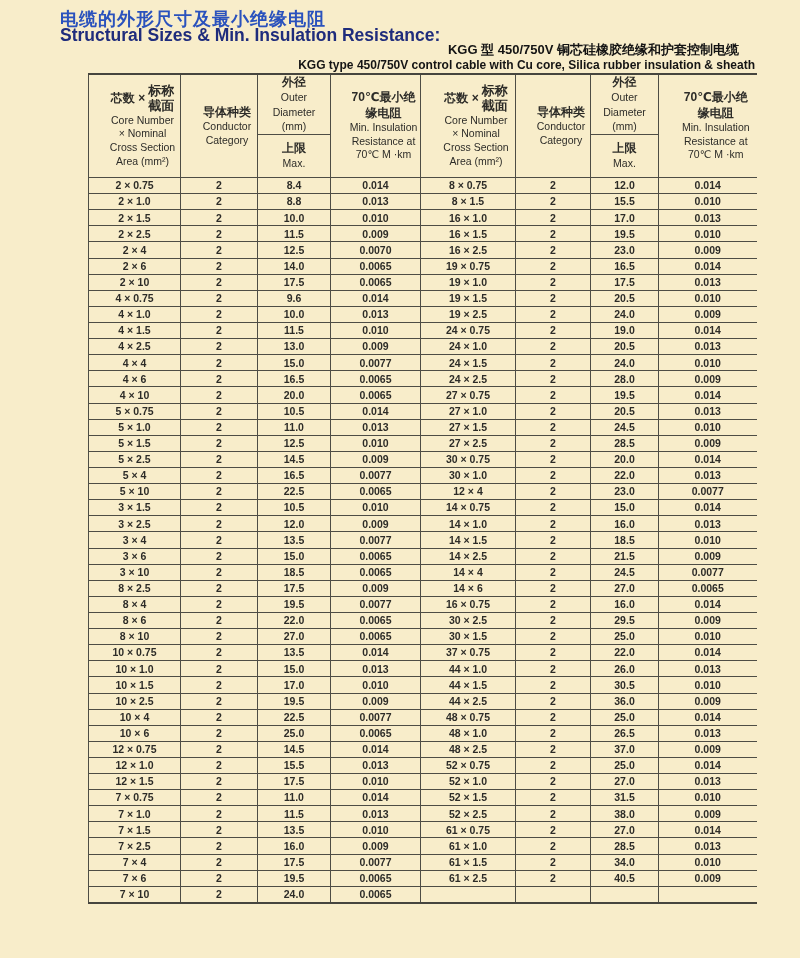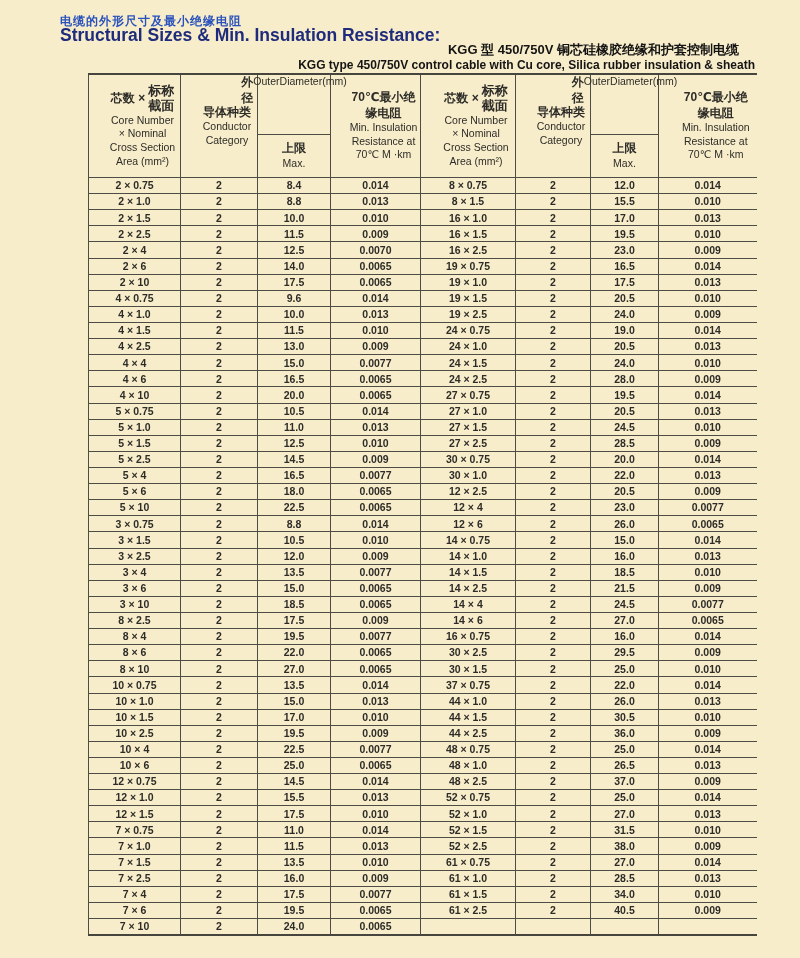--- a/index.html
+++ b/index.html
@@ -4,22 +4,22 @@
 <style>
   html, body { margin: 0; padding: 0; }
   body {
     width: 800px; height: 958px;
     background: #f8edca;
     font-family: "Liberation Sans", "DejaVu Sans", sans-serif;
     position: relative;
     overflow: hidden;
   }
   .title-zh {
-    position: absolute; left: 60px; top: 13px;
-    color: #2a52bd; font-size: 12px; font-weight: bold; letter-spacing: 1px;
+    position: absolute; left: 60px; top: 7px;
+    color: #2a52bd; font-size: 18px; font-weight: bold; letter-spacing: 1px;
   }
   .title-en {
     position: absolute; left: 60px; top: 25px;
     color: #1f2c7c; font-size: 17.5px; font-weight: bold;
   }
   .sub-zh {
     position: absolute; right: 61px; top: 41px;
     color: #141414; font-size: 13px; font-weight: bold;
   }
   .sub-en {
@@ -40,21 +40,21 @@
     padding: 0; margin: 0;
     color: #2d2c28;
   }
   th:last-child, td:last-child { border-right: none; }
   thead th { height: 102px; vertical-align: middle; background: #f8edca; font-weight: bold; padding-left: 16px; }
   .zh { font-size: 12px; line-height: 1.3; text-align: center; font-weight: bold; }
   .en { font-size: 10.5px; line-height: 1.3; text-align: center; font-weight: normal; }
   .core-zh { display: flex; align-items: center; justify-content: center; gap: 3px; font-size: 12px; font-weight: bold; }
   .stack { display: inline-flex; flex-direction: column; font-size: 13px; line-height: 1.15; text-align: center; }
   th.od-th { padding: 0; vertical-align: top; }
-  .od-top { height: 59px; border-bottom: 1px solid #4e4d45; display: flex; flex-direction: row; justify-content: center; }
+  .od-top { height: 59px; border-bottom: 1px solid #4e4d45; display: flex; flex-direction: column; justify-content: space-between; }
   .od-bottom { height: 42px; display: flex; flex-direction: column; justify-content: center; }
   tbody td {
     height: 15.12px;
     font-size: 10.5px; font-weight: bold;
     text-align: center; vertical-align: middle;
     line-height: 1;
     background: #f8edca;
   }
 </style>
 </head>
@@ -339,48 +339,28 @@
         <td>5 × 4</td>
         <td>2</td>
         <td>16.5</td>
         <td>0.0077</td>
         <td>30 × 1.0</td>
         <td>2</td>
         <td>22.0</td>
         <td>0.013</td>
       </tr>
       <tr>
-        <td>5 × 6</td>
-        <td>2</td>
-        <td>18.0</td>
-        <td>0.0065</td>
-        <td>12 × 2.5</td>
-        <td>2</td>
-        <td>20.5</td>
-        <td>0.009</td>
-      </tr>
-      <tr>
         <td>5 × 10</td>
         <td>2</td>
         <td>22.5</td>
         <td>0.0065</td>
         <td>12 × 4</td>
         <td>2</td>
         <td>23.0</td>
         <td>0.0077</td>
-      </tr>
-      <tr>
-        <td>3 × 0.75</td>
-        <td>2</td>
-        <td>8.8</td>
-        <td>0.014</td>
-        <td>12 × 6</td>
-        <td>2</td>
-        <td>26.0</td>
-        <td>0.0065</td>
       </tr>
       <tr>
         <td>3 × 1.5</td>
         <td>2</td>
         <td>10.5</td>
         <td>0.010</td>
         <td>14 × 0.75</td>
         <td>2</td>
         <td>15.0</td>
         <td>0.014</td>

